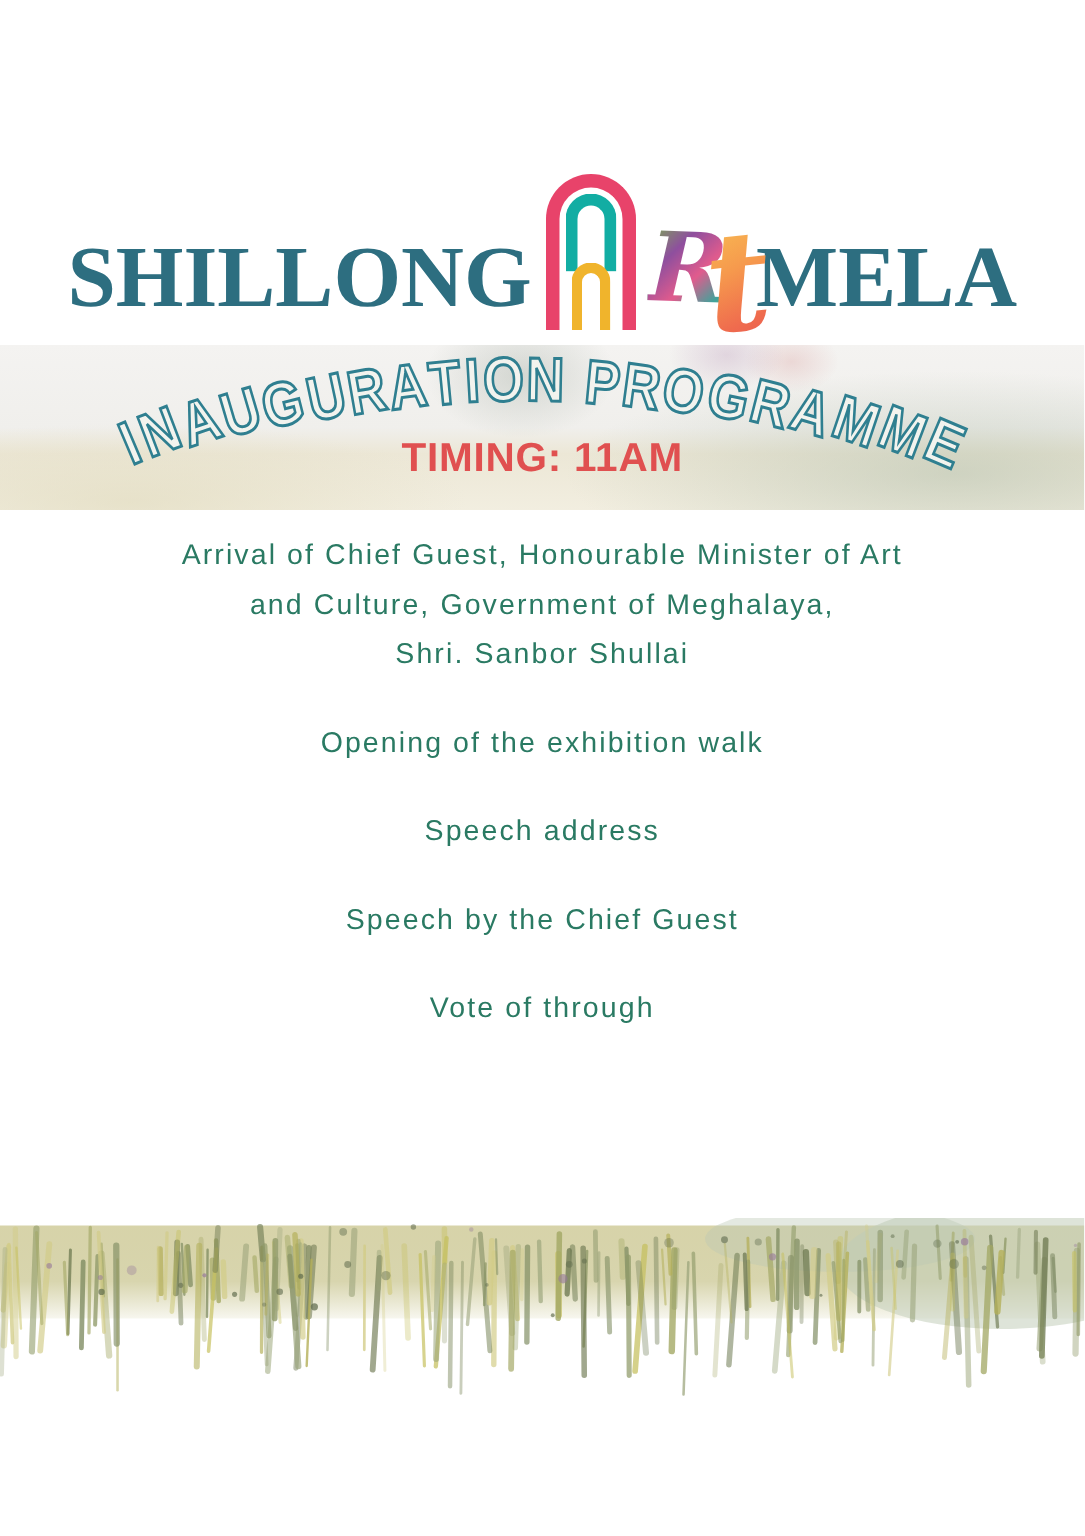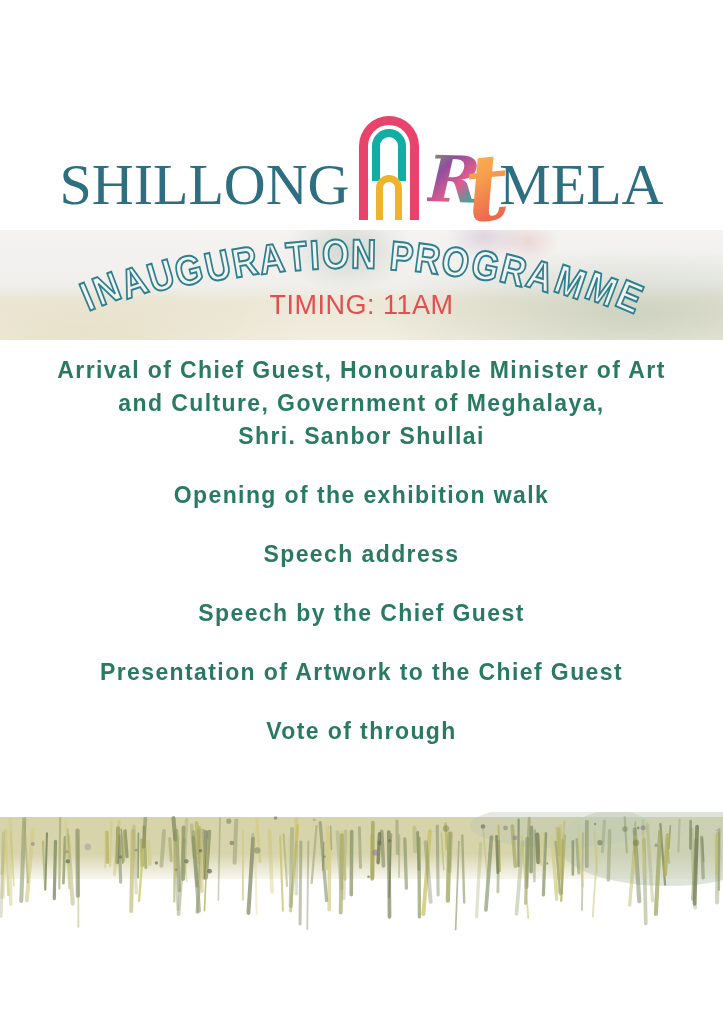--- a/index.html
+++ b/index.html
@@ -18,21 +18,21 @@
     position: absolute;
     top: 108px; left: 0;
     width: 100%;
     height: 118px;
     display: flex;
     justify-content: center;
     align-items: flex-end;
   }
   .logo-word {
     font-family: "Liberation Serif", "DejaVu Serif", serif;
-    font-weight: 400;
+    font-weight: 700;
     font-size: 58px;
     color: #2d6e80;
     letter-spacing: 0px;
     line-height: 1;
     padding-bottom: 12px;
   }
   .art-a {
     position: relative;
     width: 60px; height: 104px;
     margin: 0 8px 6px 10px;
@@ -124,36 +124,36 @@
     line-height: 1;
   }
   @supports not ((-webkit-text-stroke: 1px black)) {
     .arc-ch { color: #2f7f90; }
   }
   .timing {
     position: absolute;
     top: 60px; left: 0;
     width: 100%;
     text-align: center;
-    font-weight: 400;
+    font-weight: 700;
     font-size: 27px;
     letter-spacing: 0.5px;
     color: #e05050;
   }
 
   
   .programme {
     position: absolute;
     top: 354px; left: 0;
     width: 100%;
     text-align: center;
   }
   .prog-item {
-    font-weight: 700;
-    font-size: 23px;
+    font-weight: 400;
+    font-size: 19px;
     letter-spacing: 1.4px;
     line-height: 33px;
     color: #2a7a63;
     margin-bottom: 26px;
   }
 
   
   .grass {
     position: absolute;
     top: 812px; left: 0;
@@ -204,21 +204,20 @@
         <span class="arc-ch" style="transform: translateY(42.5px) rotate(23deg) scaleY(1.18);">E</span>
       </div>
     <div class="timing">TIMING: 11AM</div>
   </div>
 
   <div class="programme">
       <div class="prog-item">Arrival of Chief Guest, Honourable Minister of Art<br>and Culture, Government of Meghalaya,<br>Shri. Sanbor Shullai</div>
       <div class="prog-item">Opening of the exhibition walk</div>
       <div class="prog-item">Speech address</div>
       <div class="prog-item">Speech by the Chief Guest</div>
-      <div class="prog-item">Presentation of Artwork to the Chief Guest</div>
       <div class="prog-item">Vote of through</div>
     </div>
 
   <div class="grass">
     <svg id="grass-svg" width="723" height="132" viewBox="0 0 723 132" xmlns="http://www.w3.org/2000/svg">
       <defs>
         <linearGradient id="gw" x1="0" y1="0" x2="0" y2="1">
           <stop offset="0" stop-color="#d5d1a5" stop-opacity="0.95"></stop>
           <stop offset="0.6" stop-color="#cbc793" stop-opacity="0.75"></stop>
           <stop offset="1" stop-color="#cbc793" stop-opacity="0.15"></stop>

